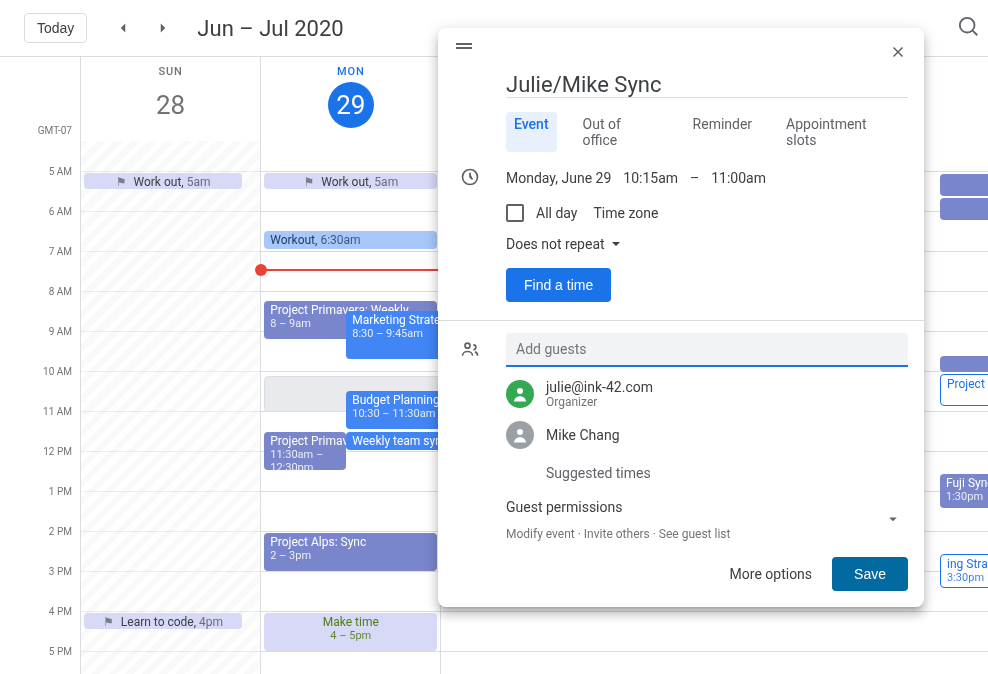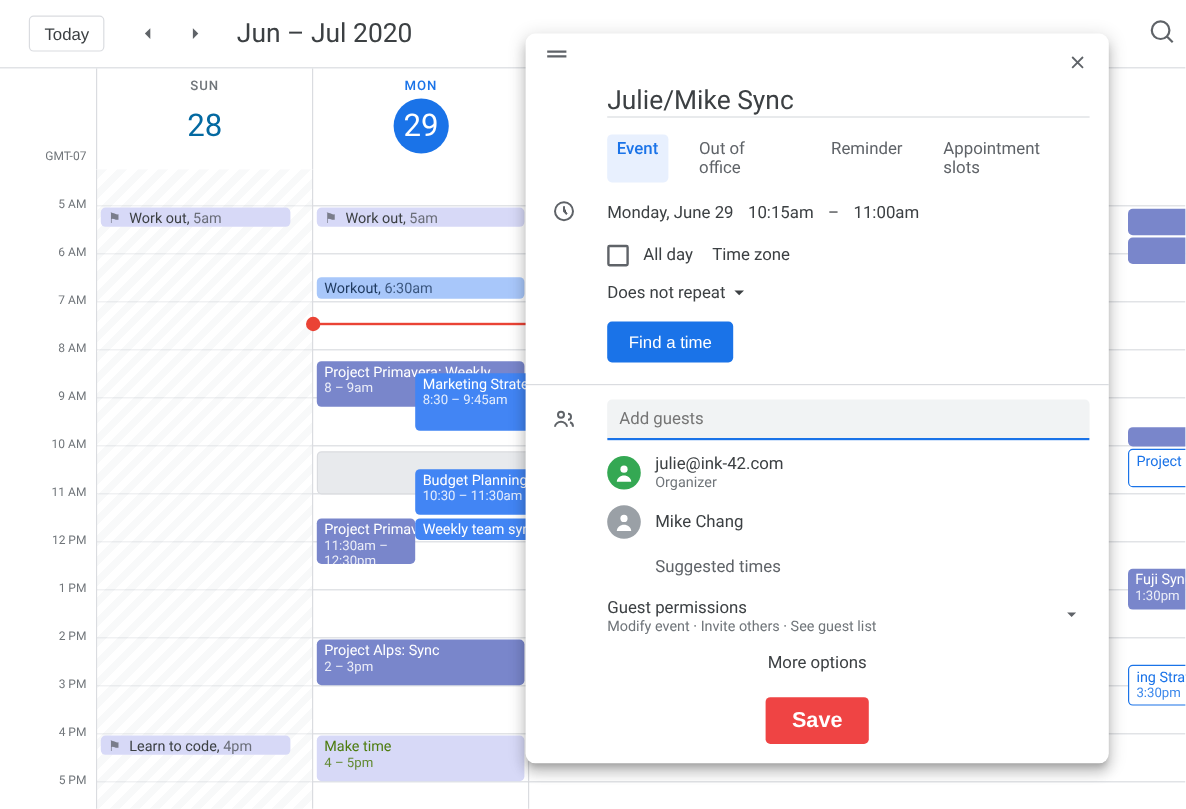--- a/index.html
+++ b/index.html
@@ -14,37 +14,37 @@
   .search-icon { position: absolute; right: 8px; top: 16px; color: #5f6368; }
   
   
   .calendar { position: relative; border-top: 1px solid #dadce0; }
   .day-headers { display: flex; height: 84px; }
   .gutter { width: 80px; flex-shrink: 0; position: relative; }
   .tz-label { position: absolute; right: 8px; top: 68px; font-size: 10px; color: #70757a; }
   .day-col-header { flex: 1; text-align: center; padding-top: 8px; border-left: 1px solid #dadce0; }
   .day-name { font-size: 11px; color: #70757a; text-transform: uppercase; letter-spacing: 0.8px; font-weight: 500; }
   .day-name.active { color: #1a73e8; }
-  .day-number { font-size: 26px; color: #0369a1; margin-top: 4px; display: inline-flex; width: 46px; height: 46px; align-items: center; justify-content: center; border-radius: 50%; }
+  .day-number { font-size: 26px; color: #737373; margin-top: 4px; display: inline-flex; width: 46px; height: 46px; align-items: center; justify-content: center; border-radius: 50%; }
   .day-number.active { background: #1a73e8; color: #fff; }
   
   .grid-body { display: flex; position: relative; height: 534px; overflow: hidden; }
   .time-gutter { width: 80px; flex-shrink: 0; position: relative; }
   .hour-label { position: absolute; right: 8px; font-size: 10px; color: #70757a; transform: translateY(-50%); }
   .day-cols { flex: 1; display: flex; position: relative; }
   .day-col { flex: 1; border-left: 1px solid #dadce0; position: relative; }
   .hour-line { position: absolute; left: 0; right: 0; border-top: 1px solid #dadce0; }
   
   .now-line { position: absolute; left: 0; right: 0; height: 2px; background: #ea4335; z-index: 5; }
   .now-dot { position: absolute; left: -6px; top: -5px; width: 12px; height: 12px; background: #ea4335; border-radius: 50%; }
   
   .event { position: absolute; border-radius: 4px; padding: 2px 6px; font-size: 12px; color: #fff; overflow: hidden; cursor: pointer; }
   .event .title { font-weight: 400; white-space: nowrap; }
   .event .time { font-size: 11px; opacity: 0.85; }
-  .event.light { background: #d7d9f7; color: #3c4043; }
+  .event.light { background: #d7d9f7; color: #3c4043; text-align: center; }
   .event.blue { background: #4285f4; }
   .event.purple { background: #7986cb; color: #fff; }
   .event.lightblue { background: #a8c7fa; color: #1f3a5f; }
   .event.white { background: #fff; border: 1px solid #1a73e8; color: #1a73e8; }
   .event.gray { background: #e8eaed; color: #3c4043; }
   .event.flag::before { content: "⚑"; margin-right: 4px; opacity: 0.6; }
   .striped { background-image: repeating-linear-gradient(135deg, #f1f3f4 0, #f1f3f4 6px, #fff 6px, #fff 12px); position: absolute; left:0; right:0; top:0; bottom:0; opacity: 0.5; }
   
   
   .modal { position: absolute; top: 28px; left: 438px; width: 486px; background: #fff; border-radius: 8px; box-shadow: 0 8px 10px 1px rgba(0,0,0,0.14), 0 3px 14px 2px rgba(0,0,0,0.12), 0 5px 5px -3px rgba(0,0,0,0.2); z-index: 100; }
@@ -65,25 +65,25 @@
   .guest-section { padding: 12px 16px 0 68px; position: relative; }
   .guest-input { width: 100%; border: none; background: #f1f3f4; padding: 8px 10px; font-size: 14px; border-radius: 4px 4px 0 0; border-bottom: 2px solid #1a73e8; outline: none; font-family: inherit; color: #3c4043; }
   .guest-item { display: flex; align-items: center; gap: 12px; margin-top: 12px; }
   .avatar { width: 28px; height: 28px; border-radius: 50%; background: #34a853; display: flex; align-items: center; justify-content: center; color: #fff; font-size: 13px; flex-shrink: 0; }
   .avatar.mike { background: #9aa0a6; }
   .guest-name { font-size: 14px; color: #3c4043; }
   .guest-sub { font-size: 12px; color: #70757a; }
   .suggested { margin-top: 16px; margin-left: 40px; font-size: 14px; color: #5f6368; cursor: pointer; }
   .permissions { margin-top: 18px; display: flex; justify-content: space-between; align-items: center; padding-right: 6px; }
   .perm-title { font-size: 14px; color: #3c4043; }
-  .perm-sub { font-size: 12px; color: #70757a; margin-top: 0; }
+  .perm-sub { font-size: 12px; color: #70757a; margin-top: 12px; }
   .chevron { color: #5f6368; cursor: pointer; }
-  .modal-footer { display: flex; justify-content: flex-end; align-items: center; gap: 20px; padding: 16px; flex-direction: column; }
+  .modal-footer { display: flex; justify-content: flex-end; align-items: center; gap: 20px; padding: 16px; }
   .more-options { color: #3c4043; font-size: 14px; cursor: pointer; }
-  .save-btn { background: #ef4444; color: #fff; border: none; border-radius: 4px; padding: 9px 22px; font-size: 18px; cursor: pointer; font-weight: 700; }
+  .save-btn { background: #0369a1; color: #fff; border: none; border-radius: 4px; padding: 9px 22px; font-size: 14px; cursor: pointer; font-weight: 400; }
   
   .right-cutoff { position: absolute; right: 0; top: 140px; width: 48px; height: 534px; overflow: hidden; }
   .right-cutoff .event { left: 0; right: -100px; }
 </style>
 </head>
 <body>
 
 <div class="header">
   <button class="today-btn">Today</button>
   <div class="nav-arrows">

